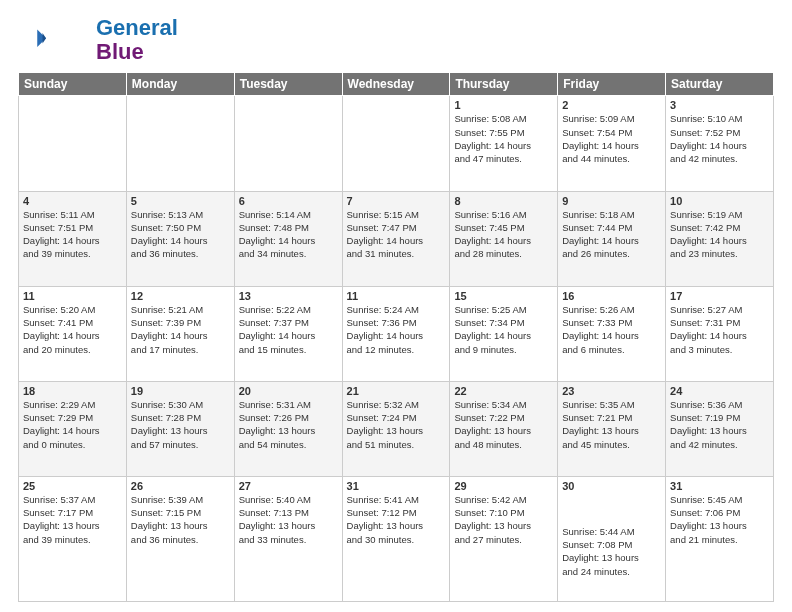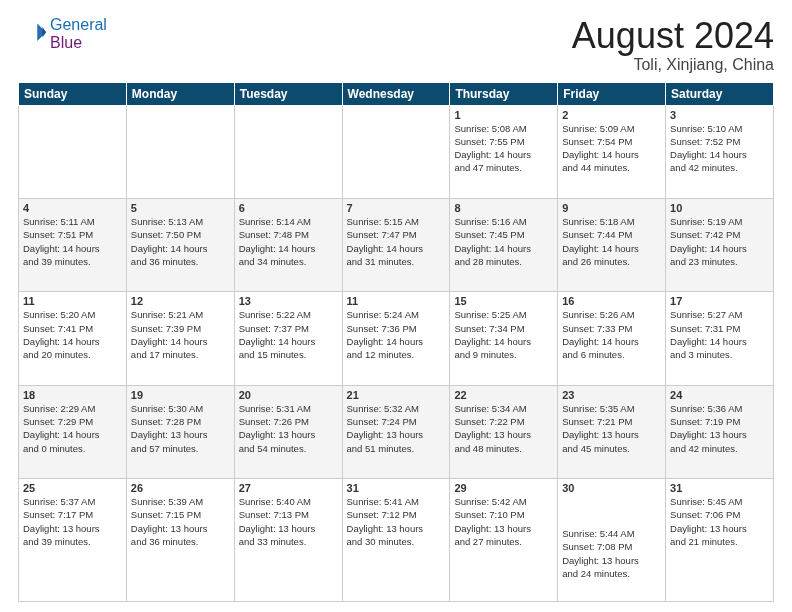--- a/index.html
+++ b/index.html
@@ -22,24 +22,25 @@
       justify-content: space-between;
       align-items: flex-start;
       margin-bottom: 8px;
     }
     .logo {
       display: flex;
       align-items: center;
       gap: 4px;
     }
     .logo-text {
-      font-size: 16px;
-      font-weight: normal;
+      font-size: 22px;
+      font-weight: bold;
       color: #333;
       line-height: 1.1;
+      margin-left: 46px;
     }
     .logo-text span {
       color: #1a6faf;
     }
     .logo-icon {
       width: 28px;
       height: 28px;
     }
     .title-block {
       text-align: right;
@@ -58,21 +59,21 @@
       flex: 1;
       display: flex;
       flex-direction: column;
     }
     .cal-table {
       width: 100%;
       border-collapse: collapse;
       flex: 1;
     }
     .cal-table th {
-      background-color: #0c4a6e;
+      background-color: #737373;
       color: #fff;
       font-size: 12px;
       font-weight: bold;
       text-align: left;
       padding: 4px 5px;
       border: 1px solid #fff;
     }
     .cal-table td {
       border: 1px solid #ccc;
       vertical-align: top;
@@ -110,24 +111,20 @@
   <div class="header">
     <div class="logo">
       <svg class="logo-icon" viewBox="0 0 32 32">
         <polygon points="22,4 32,14 22,24" fill="#2a6db5"></polygon>
         <polygon points="28,8 32,14 28,20" fill="#1a4f8a"></polygon>
       </svg>
       <div class="logo-text">
         <div><span>General</span></div>
         <div><span style="color:#701a75;">Blue</span></div>
       </div>
-    </div>
-    <div class="title-block">
-      <div class="month-title">August 2024</div>
-      <div class="location-title">Toli, Xinjiang, China</div>
     </div>
   </div>
 
   <div class="calendar">
     <table class="cal-table">
       <thead>
         <tr>
           <th>Sunday</th>
           <th>Monday</th>
           <th>Tuesday</th>

